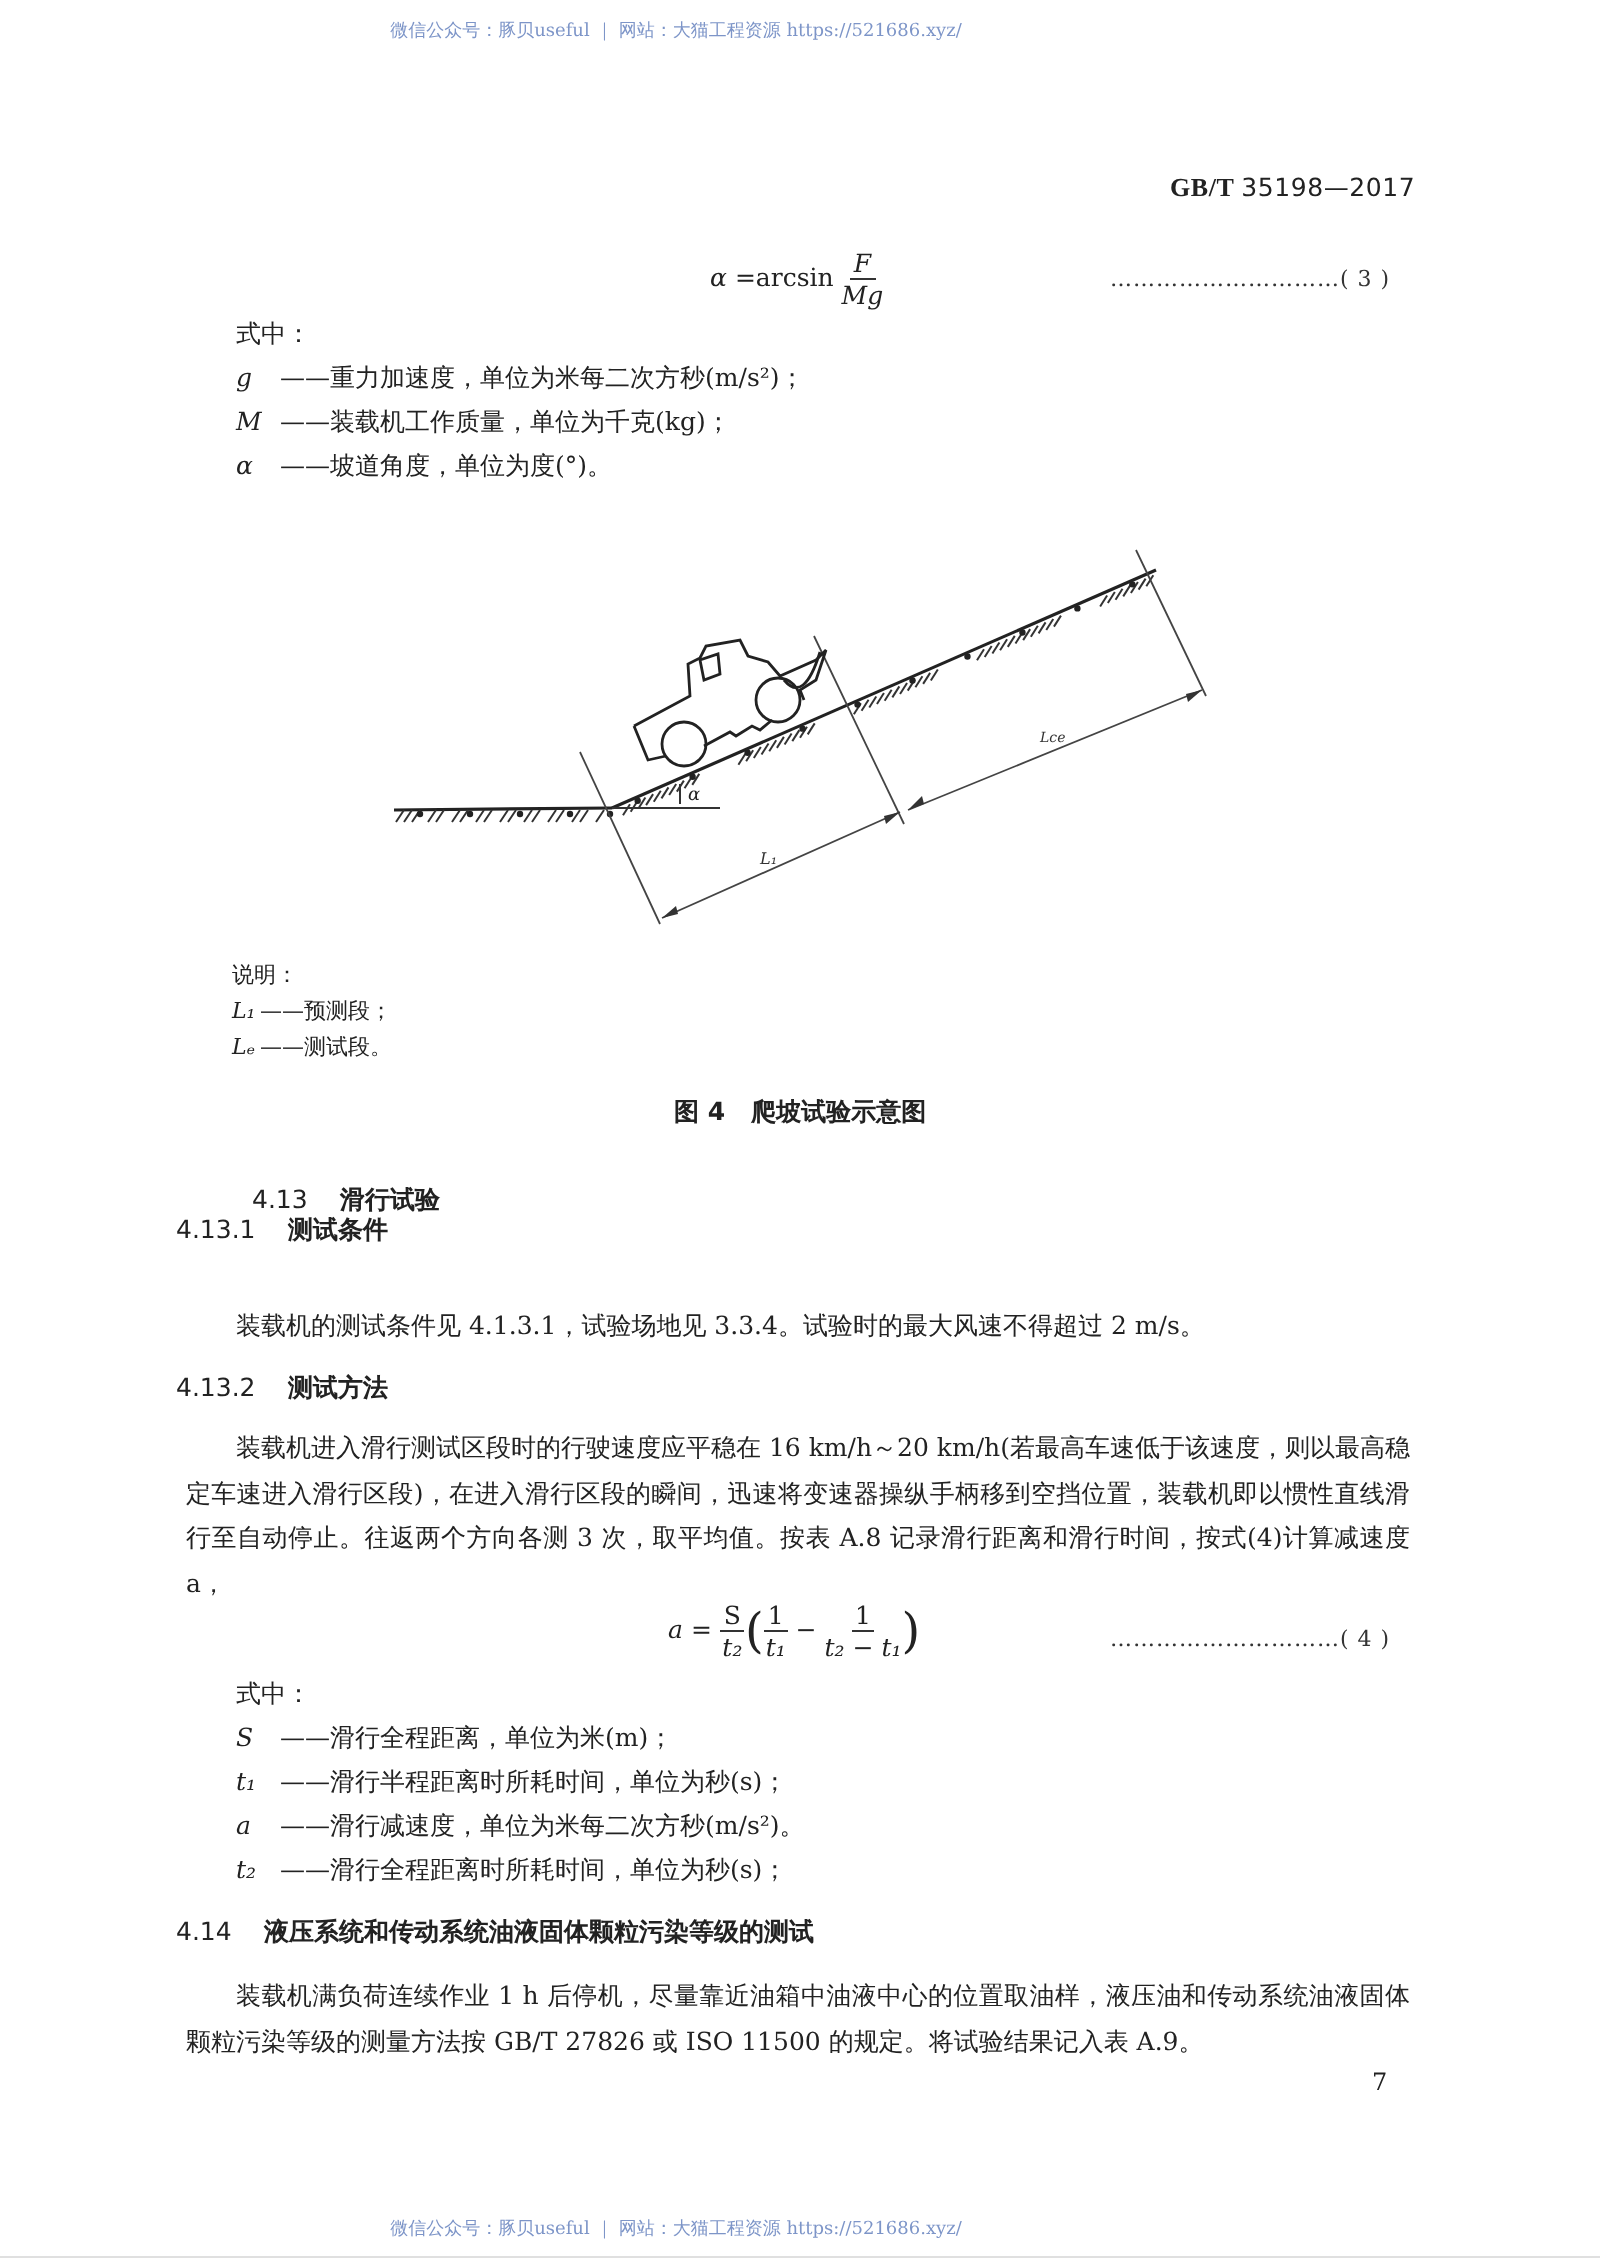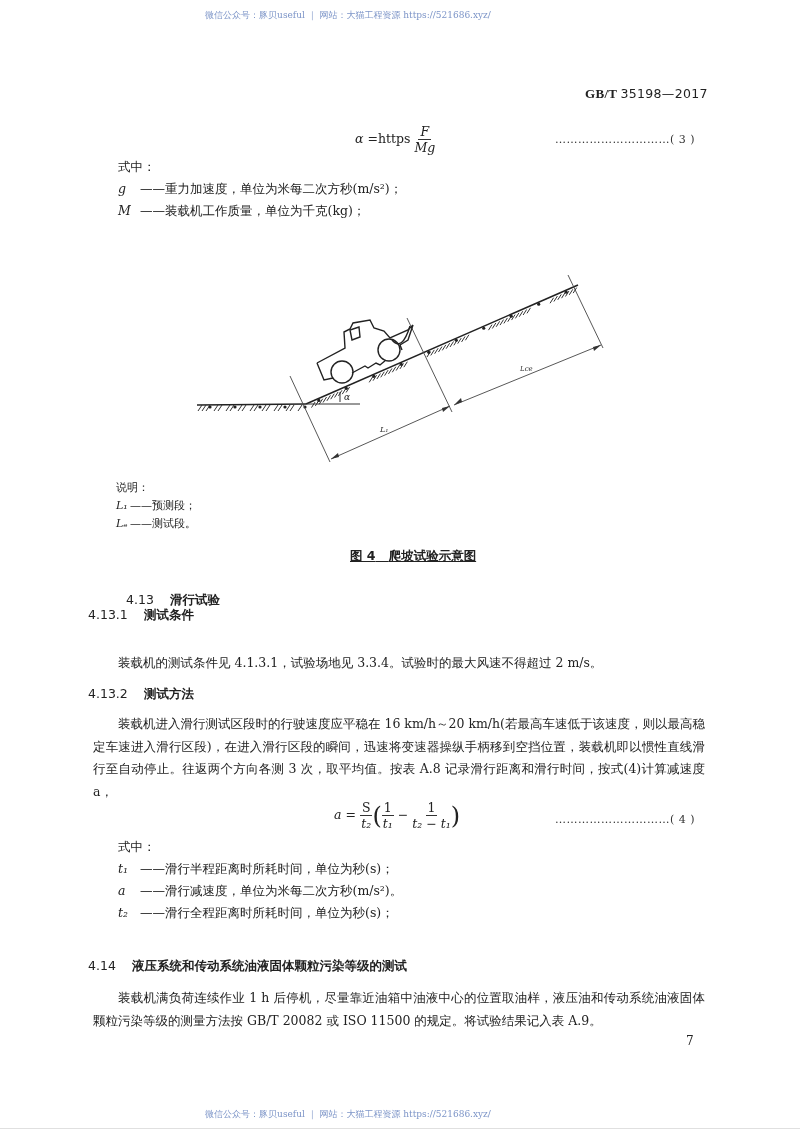--- a/index.html
+++ b/index.html
@@ -1,19 +1,19 @@
 <!DOCTYPE html>
 <html><head>
 <meta charset="utf-8">
 <style>
   html, body { margin:0; padding:0; }
   body { width:800px; height:1132px; background:#ffffff; position:relative; overflow:hidden;
          font-family:"DejaVu Serif", "Liberation Serif", serif; color:#222; }
   .abs { position:absolute; white-space:nowrap; }
-  .watermark { font-size:9px; color:#7d95c8; font-family:"DejaVu Serif", serif; left:18px; width:660px; text-align:center; }
+  .watermark { font-size:9px; color:#7d95c8; font-family:"DejaVu Serif", serif; left:8px; width:660px; text-align:center; }
   .hdr { font-size:13px; font-weight:bold; font-family:"Liberation Serif", serif; letter-spacing:0.3px; }
   .hdr .num { font-weight:normal; font-family:"DejaVu Sans", sans-serif; font-size:12.5px; }
   .body { font-size:12.5px; line-height:22px; }
   .heading { font-size:12.5px; font-weight:bold; font-family:"DejaVu Sans", sans-serif; }
   .heading .sec { display:inline-block; width:44px; font-weight:normal; }
   .heading .sec2 { display:inline-block; width:56px; font-weight:normal; }
   .para { font-size:12.5px; line-height:22.5px; text-indent:2em; width:590px; white-space:normal; text-align:justify; }
   .var { font-style:italic; display:inline-block; width:22px; }
   .frac { display:inline-flex; flex-direction:column; align-items:center; vertical-align:middle; font-style:italic; line-height:15px; }
   .frac .n { border-bottom:1px solid #333; padding:0 2px; }
@@ -27,34 +27,35 @@
 
 <div class="abs watermark" style="top:9px;">微信公众号：豚贝useful ｜ 网站：大猫工程资源 https://521686.xyz/</div>
 
 <div class="abs hdr" style="left:585px; top:86px;">
   <span>GB/T</span>
   <span class="num">35198—2017</span>
 </div>
 
 <div class="abs body" style="left:355px; top:124px;">
   <span style="font-style:italic;">α</span>
-  <span>=https</span>
+  <span>=arcsin</span>
   <span class="frac">
     <span class="n">F</span>
     <span>Mg</span>
   </span>
 </div>
 <div class="abs dots" style="left:555px; top:133px;">
   <span>…………………………</span><span>( 3 )</span>
 </div>
 
 <div class="abs body" style="left:118px; top:156px;">
   <div>式中：</div>
   <div><span class="var">g</span><span>——重力加速度，单位为米每二次方秒(m/s²)；</span></div>
   <div><span class="var">M</span><span>——装载机工作质量，单位为千克(kg)；</span></div>
+  <div><span class="var">α</span><span>——坡道角度，单位为度(°)。</span></div>
 </div>
 
 <svg class="abs" style="left:0; top:0;" width="800" height="480">
   <g stroke="#222" fill="none" stroke-width="1.6">
 
     <line x1="197" y1="405" x2="306" y2="404"></line>
 
     <line x1="306" y1="404" x2="578" y2="285"></line>
   </g>
 
@@ -170,21 +171,21 @@
     <circle cx="389" cy="350" r="11"></circle>
   </g>
 </svg>
 
 <div class="abs body" style="left:116px; top:479px; font-size:11px; line-height:18px;">
   <div>说明：</div>
   <div><span style="font-style:italic; display:inline-block; width:14px;">L₁</span><span>——预测段；</span></div>
   <div><span style="font-style:italic; display:inline-block; width:14px;">Lₑ</span><span>——测试段。</span></div>
 </div>
 
-<div class="abs caption" style="left:350px; top:548px;text-decoration:underline;">
+<div class="abs caption" style="left:337px; top:548px;">
   <span>图 4</span>&nbsp;&nbsp;&nbsp;<span>爬坡试验示意图</span>
 </div>
 
 <div class="abs heading" style="left:88px; top:592px;margin-left:38px;">
   <span class="sec">4.13</span><span>滑行试验</span>
 </div>
 
 <div class="abs heading" style="left:88px; top:607px;">
   <span class="sec2">4.13.1</span><span>测试条件</span>
 </div>
@@ -210,26 +211,27 @@
     <span class="n" style="font-style:normal;">1</span>
     <span>t₂ − t₁</span>
   </span><span class="bigp">)</span>
 </div>
 <div class="abs dots" style="left:555px; top:813px;">
   <span>…………………………</span><span>( 4 )</span>
 </div>
 
 <div class="abs body" style="left:118px; top:836px;">
   <div>式中：</div>
+  <div><span class="var">S</span><span>——滑行全程距离，单位为米(m)；</span></div>
   <div><span class="var">t₁</span><span>——滑行半程距离时所耗时间，单位为秒(s)；</span></div>
   <div><span class="var">a</span><span>——滑行减速度，单位为米每二次方秒(m/s²)。</span></div>
   <div><span class="var">t₂</span><span>——滑行全程距离时所耗时间，单位为秒(s)；</span></div>
 </div>
 
 <div class="abs heading" style="left:88px; top:958px;">
   <span class="sec">4.14</span><span>液压系统和传动系统油液固体颗粒污染等级的测试</span>
 </div>
-<div class="abs para" style="left:93px; top:987px; width:612px;">装载机满负荷连续作业 1 h 后停机，尽量靠近油箱中油液中心的位置取油样，液压油和传动系统油液固体颗粒污染等级的测量方法按 GB/T 20082 或 ISO 11500 的规定。将试验结果记入表 A.9。</div>
+<div class="abs para" style="left:93px; top:987px; width:612px;">装载机满负荷连续作业 1 h 后停机，尽量靠近油箱中油液中心的位置取油样，液压油和传动系统油液固体颗粒污染等级的测量方法按 GB/T 27826 或 ISO 11500 的规定。将试验结果记入表 A.9。</div>
 
 <div class="abs body" style="left:686px; top:1030px; font-size:12px;">7</div>
 
 <div class="abs watermark" style="top:1108px;">微信公众号：豚贝useful ｜ 网站：大猫工程资源 https://521686.xyz/</div>
 <div class="bottomline"></div>
 
 </body></html>

